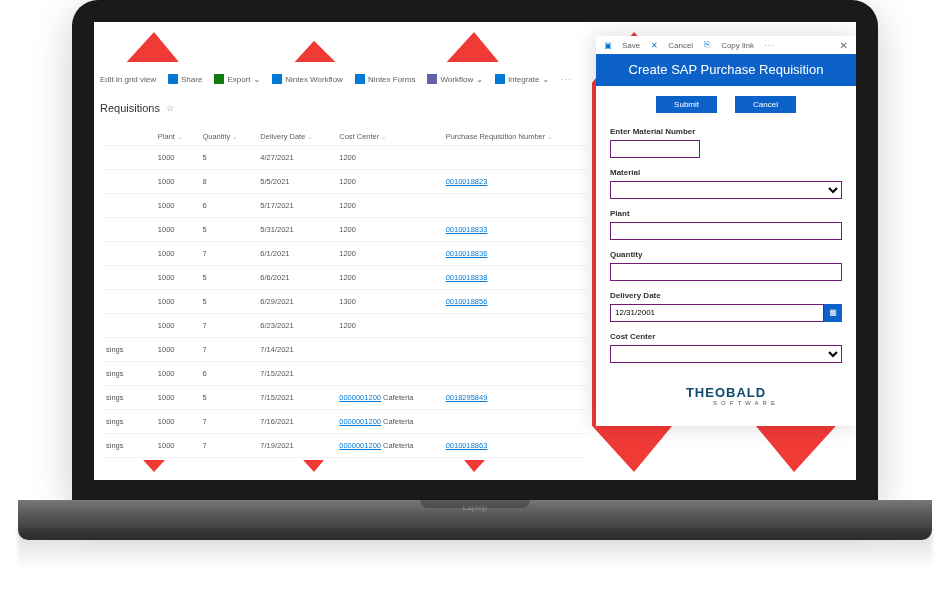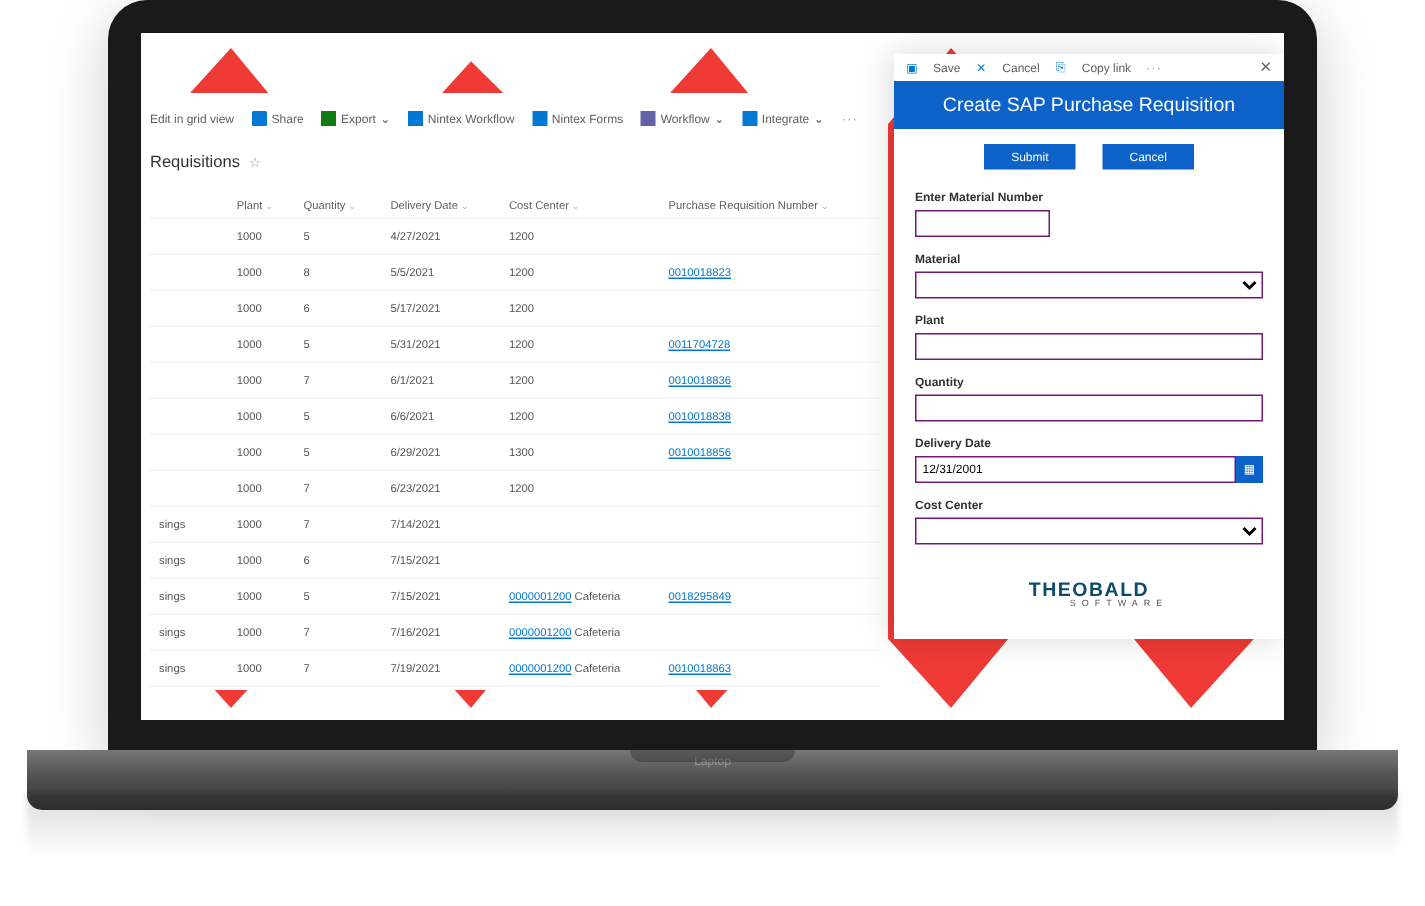--- a/index.html
+++ b/index.html
@@ -250,21 +250,21 @@
               <td>5/17/2021</td>
               <td>1200</td>
               <td></td>
             </tr>
             <tr>
               <td></td>
               <td>1000</td>
               <td>5</td>
               <td>5/31/2021</td>
               <td>1200</td>
-              <td><a href="#">0011704728</a></td>
+              <td><a href="#">0010018833</a></td>
             </tr>
             <tr>
               <td></td>
               <td>1000</td>
               <td>7</td>
               <td>6/1/2021</td>
               <td>1200</td>
               <td><a href="#">0010018836</a></td>
             </tr>
             <tr>

